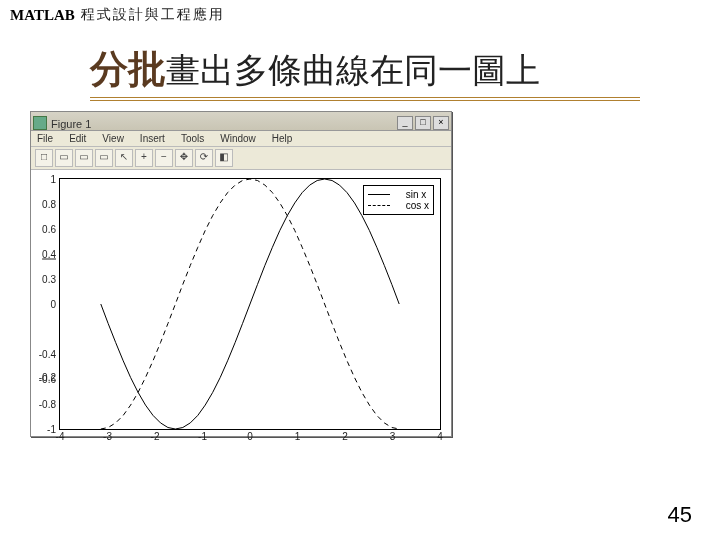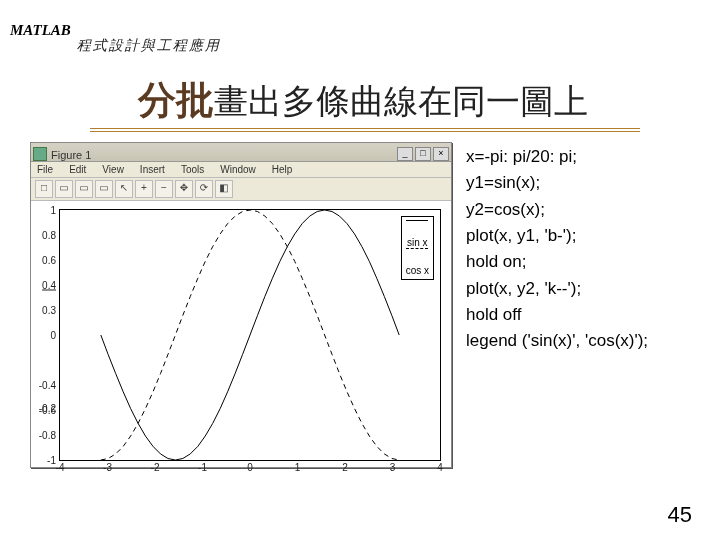--- a/index.html
+++ b/index.html
@@ -9,47 +9,44 @@
     height: 540px;
     background: #fff;
     font-family: "Microsoft JhengHei", "PMingLiU", sans-serif;
     position: relative;
     overflow: hidden;
   }
   .topbar {
     display: flex;
     align-items: center;
     padding: 6px 10px 2px 10px;
-    font-style: italic;
   }
   .topbar .matlab-label {
     font-weight: bold;
     font-family: "Times New Roman", serif;
     font-size: 15px;
     margin-right: 6px;
   }
   .topbar .subtitle {
     font-size: 14px;
     letter-spacing: 2px;
     color: #222;
-    margin-top: 31px;
   }
   .headline-wrap { padding: 18px 0 10px 0; }
   .headline {
     margin-left: 90px;
     border-bottom: 4px double #b08030;
     padding-bottom: 2px;
     width: 550px;
   }
   .headline .accent {
     font-family: "DFKai-SB","KaiTi",serif;
     font-size: 38px;
     color: #5a3a20;
     font-weight: 600;
-    margin-left: 48px;
   }
   .headline .rest {
     font-family: Liberation Serif, serif;
     font-size: 34px;
     color: #222;
   }
   .content {
     display: flex;
     gap: 14px;
     padding-left: 30px;
@@ -105,21 +102,21 @@
   .axes svg { position:absolute; top:0; left:0; }
   .ytick { position:absolute; right:100%; padding-right:4px;
            font-size:10px; color:#222; transform:translateY(-50%);}
   .xtick { position:absolute; top:100%; padding-top:2px;
            font-size:10px; color:#222; transform:translateX(-50%);}
   .legend {
     position:absolute; top:6px; right:6px;
     border:1px solid #000; background:#fff;
     font-size:10px; padding:3px 4px;
   }
-  .legend .row { display:flex; align-items:center; gap:16px;flex-direction:column;}
+  .legend .row { display:flex; align-items:center; gap:16px;}
   .legend .sw { width:22px; height:0; border-top:1px solid #000;}
   .legend .sw.dash { border-top:1px dashed #000;}
   .code {
     font-family: Arial, sans-serif;
     font-size: 17px;
     color:#000;
     line-height: 1.55;
     padding-top: 2px;
   }
   .page-num {
@@ -205,25 +202,15 @@
           <div class="xtick" style="left: 142.5px;">-1</div>
           <div class="xtick" style="left: 190px;">0</div>
           <div class="xtick" style="left: 237.5px;">1</div>
           <div class="xtick" style="left: 285px;">2</div>
           <div class="xtick" style="left: 332.5px;">3</div>
           <div class="xtick" style="left: 380px;">4</div>
         </div>
     </div>
   </div>
 
-  <div class="code">
-    <div>x=-pi: pi/20: pi;</div>
-    <div>y1=sin(x);</div>
-    <div>y2=cos(x);</div>
-    <div>plot(x, y1, 'b-');</div>
-    <div>hold on;</div>
-    <div>plot(x, y2, 'k--');</div>
-    <div>hold off</div>
-    <div>legend ('sin(x)', 'cos(x)');</div>
-  </div>
 </div>
 
 <div class="page-num">45</div>
 
 </body></html>

